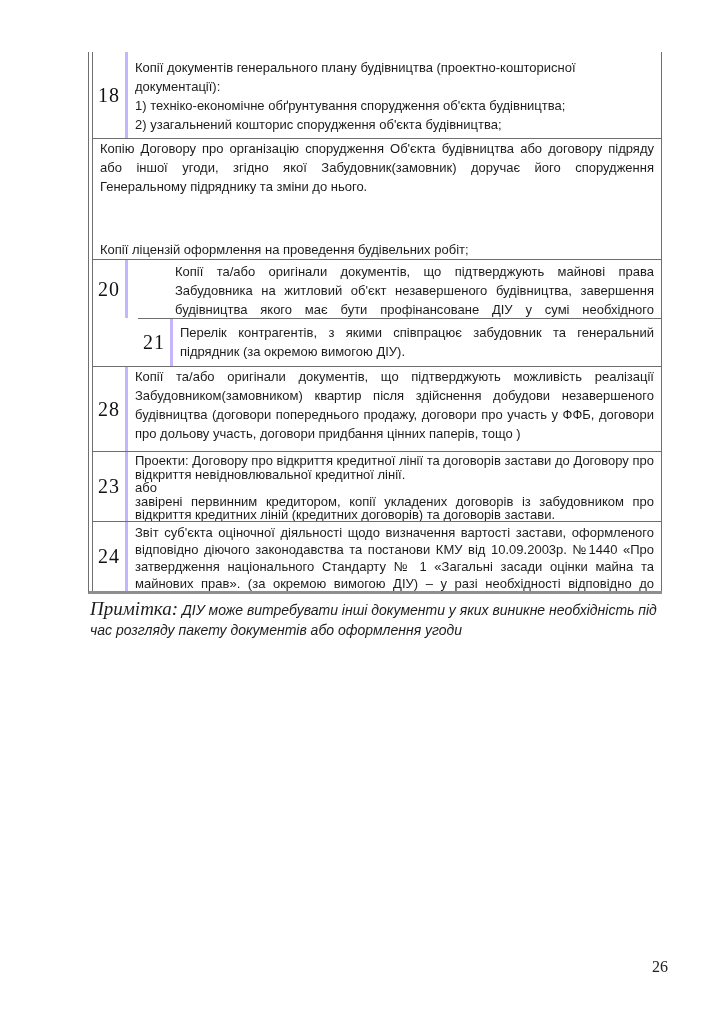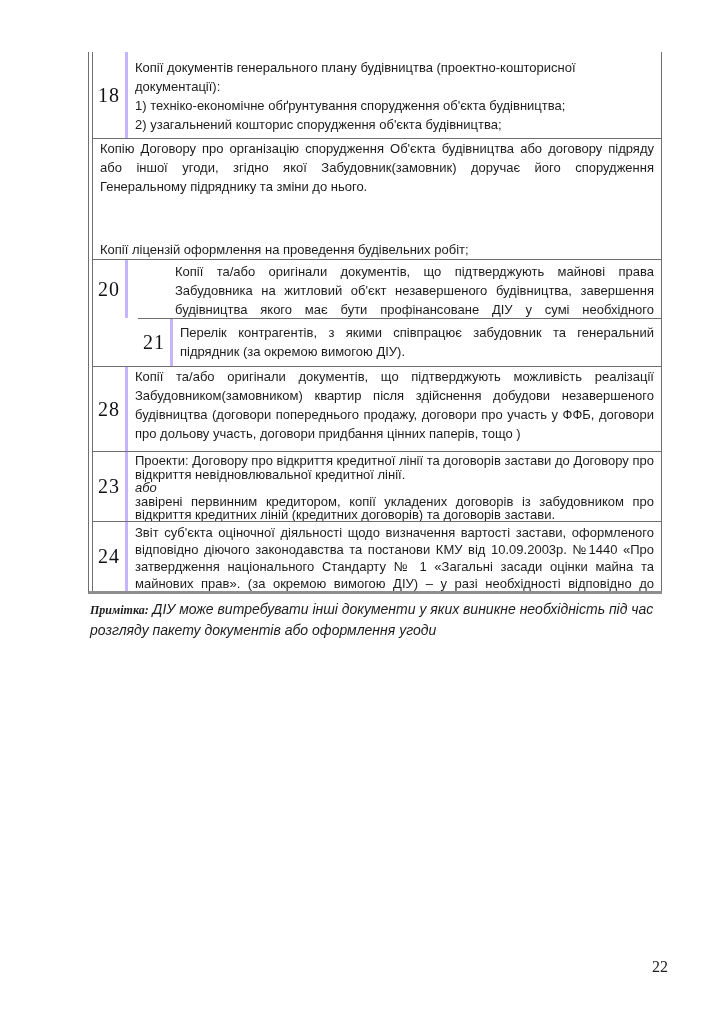--- a/index.html
+++ b/index.html
@@ -70,37 +70,36 @@
   .r18 .txt-cell p { text-align: left; }
   .r19 { height: 121px; } .r19 .txt-cell { justify-content: space-between; }
   .r20 { height: 59px; }  .r20 .txt-cell { padding-top: 2px; margin-left: 40px; }
   .r21 { height: 48px; margin-left: 45px; }  .r21 .txt-cell { padding-top: 4px; }
   .r22 { height: 85px; }  .r22 .txt-cell { justify-content: flex-start; }
   .r23 { height: 70px; }  .r23 .txt-cell { padding-top: 2px; }
   .r23 .txt-cell p { line-height: 13.5px; font-size: 13px; }
   .r24 { height: 70px; }  .r24 .txt-cell { padding-top: 2px; }
   .r24 .txt-cell p { line-height: 17px; }
 
-  .italic-line { font-style: italic; text-align: left !important; }
+  .italic-line { text-align: left !important; }
 
   
   .note {
     position: absolute;
     left: 90px;
     top: 599px;
     width: 572px;
     font-size: 14px;
     line-height: 20px;
     font-style: italic;
     color: #1c1c1c;
   }
   .note-label {
     font-family: "Liberation Serif", "DejaVu Serif", serif;
-    font-size: 12px;
-    font-weight: bold;
+    font-size: 19px;
   }
   .note-text {
     font-family: "Liberation Sans", "DejaVu Sans", sans-serif;
   }
 
   
   .page-number {
     position: absolute;
     left: 652px;
     top: 958px;
@@ -172,15 +171,15 @@
       </div>
 
     </div>
   </div>
 
   <div class="note">
     <span class="note-label">Примітка:</span>
     <span class="note-text">ДІУ може витребувати інші документи у яких виникне необхідність під час розгляду пакету документів або оформлення угоди</span>
   </div>
 
-  <div class="page-number">22</div>
+  <div class="page-number">26</div>
 
 </div>
 
 </body></html>

